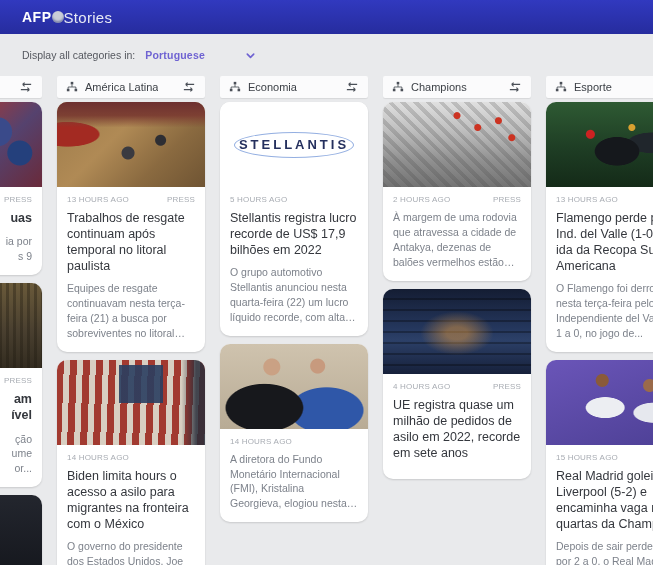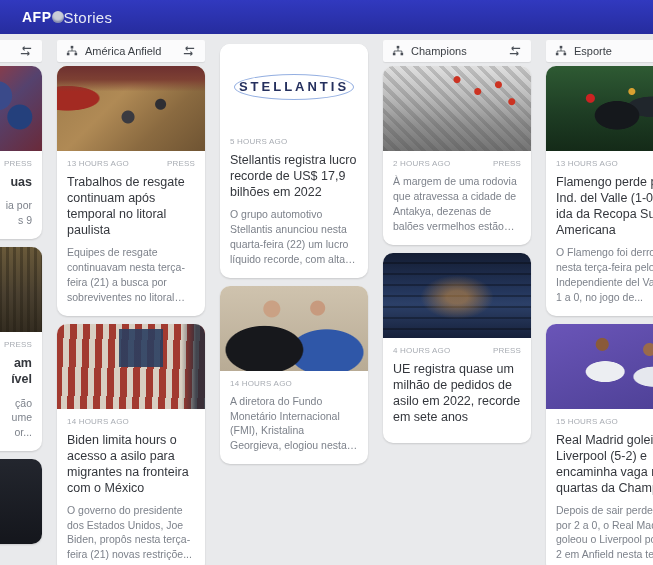--- a/index.html
+++ b/index.html
@@ -112,20 +112,31 @@
 <div class="app">
 
   <div class="appbar">
     <div class="brand">
       <span class="brand-afp">AFP</span>
       <span class="brand-globe"></span>
       <span class="brand-stories">Stories</span>
     </div>
   </div>
 
+  <div class="toolbar">
+    <span>Display all categories in:</span>
+    <button class="lang-select">
+      <span class="lang-value">Portuguese</span>
+      <span class="lang-chevron">
+        <svg width="11" height="11" viewBox="0 0 12 12">
+            <path d="M2.5 4.5 L6 8 L9.5 4.5" fill="none" stroke="#6f63d2" stroke-width="1.8" stroke-linecap="round" stroke-linejoin="round"></path>
+          </svg>
+      </span>
+    </button>
+  </div>
 
   <div class="board">
 
     <section class="column partial">
       <div class="col-head">
 
         <span class="col-title"></span>
         <button class="col-sort">
           <svg width="14" height="12" viewBox="0 0 16 14">
               <path d="M4 4h10M4 4l2.4-2.2M4 4l2.4 2.2" stroke="#4a4f57" stroke-width="1.3" fill="none"></path>
@@ -177,21 +188,21 @@
     <section class="column">
       <div class="col-head">
         <span>
           <svg width="12" height="12" viewBox="0 0 14 14">
               <rect x="5.5" y="1" width="3" height="3" fill="#4a4f57"></rect>
               <rect x="1" y="9" width="3" height="3" fill="#4a4f57"></rect>
               <rect x="10" y="9" width="3" height="3" fill="#4a4f57"></rect>
               <path d="M7 4v3M7 7H2.5v2M7 7h4.5v2" stroke="#4a4f57" fill="none"></path>
             </svg>
         </span>
-        <span class="col-title">América Anfield</span>
+        <span class="col-title">América Latina</span>
         <button class="col-sort">
           <svg width="14" height="12" viewBox="0 0 16 14">
               <path d="M4 4h10M4 4l2.4-2.2M4 4l2.4 2.2" stroke="#4a4f57" stroke-width="1.3" fill="none"></path>
               <path d="M12 10H2M12 10l-2.4-2.2M12 10l-2.4 2.2" stroke="#4a4f57" stroke-width="1.3" fill="none"></path>
             </svg>
         </button>
       </div>
       <div class="cards">
         <article class="card">
           <div class="card-img img-al1"></div>
@@ -206,110 +217,127 @@
         </article>
         <article class="card">
           <div class="card-img img-al2"></div>
           <div class="card-body">
             <div class="meta">
               <span>14 hours ago</span>
               <span></span>
             </div>
             <div class="card-title">Biden limita hours o acesso a asilo para migrantes na fronteira com o México</div>
             <p class="card-desc">O governo do presidente dos Estados Unidos, Joe Biden, propôs nesta terça-feira (21) novas restriçõe...</p>
-          </div>
-        </article>
-
-      </div>
-    </section>
-
-    <section class="column">
-      <div class="cards">
-        <article class="card">
-          <div class="card-img img-eco1">
-            <span class="stellantis-arc"></span>
-            <span class="stellantis-text">STELLANTIS</span>
-          </div>
-          <div class="card-body">
-            <div class="meta">
-              <span>5 hours ago</span>
-              <span></span>
-            </div>
-            <div class="card-title">Stellantis registra lucro recorde de US$ 17,9 bilhões em 2022</div>
-            <p class="card-desc">O grupo automotivo Stellantis anunciou nesta quarta-feira (22) um lucro líquido recorde, com alta de...</p>
-          </div>
-        </article>
-        <article class="card">
-          <div class="card-img img-eco2"></div>
-          <div class="card-body">
-            <div class="meta">
-              <span>14 hours ago</span>
-              <span></span>
-            </div>
-            <p class="card-desc">A diretora do Fundo Monetário Internacional (FMI), Kristalina Georgieva, elogiou nesta terça-feira (...</p>
           </div>
         </article>
 
       </div>
     </section>
 
     <section class="column">
       <div class="col-head">
         <span>
           <svg width="12" height="12" viewBox="0 0 14 14">
               <rect x="5.5" y="1" width="3" height="3" fill="#4a4f57"></rect>
               <rect x="1" y="9" width="3" height="3" fill="#4a4f57"></rect>
               <rect x="10" y="9" width="3" height="3" fill="#4a4f57"></rect>
               <path d="M7 4v3M7 7H2.5v2M7 7h4.5v2" stroke="#4a4f57" fill="none"></path>
             </svg>
         </span>
-        <span class="col-title">Champions</span>
+        <span class="col-title">Economia</span>
         <button class="col-sort">
           <svg width="14" height="12" viewBox="0 0 16 14">
               <path d="M4 4h10M4 4l2.4-2.2M4 4l2.4 2.2" stroke="#4a4f57" stroke-width="1.3" fill="none"></path>
               <path d="M12 10H2M12 10l-2.4-2.2M12 10l-2.4 2.2" stroke="#4a4f57" stroke-width="1.3" fill="none"></path>
             </svg>
         </button>
       </div>
       <div class="cards">
         <article class="card">
-          <div class="card-img img-soc1"></div>
-          <div class="card-body">
-            <div class="meta">
-              <span>2 hours ago</span>
-              <span>PRESS</span>
-            </div>
-            <p class="card-desc">À margem de uma rodovia que atravessa a cidade de Antakya, dezenas de balões vermelhos estão amarrad...</p>
-          </div>
-        </article>
-        <article class="card">
-          <div class="card-img img-soc2"></div>
-          <div class="card-body">
-            <div class="meta">
-              <span>4 hours ago</span>
-              <span>PRESS</span>
-            </div>
-            <div class="card-title">UE registra quase um milhão de pedidos de asilo em 2022, recorde em sete anos</div>
-
+          <div class="card-img img-eco1">
+            <span class="stellantis-arc"></span>
+            <span class="stellantis-text">STELLANTIS</span>
+          </div>
+          <div class="card-body">
+            <div class="meta">
+              <span>5 hours ago</span>
+              <span></span>
+            </div>
+            <div class="card-title">Stellantis registra lucro recorde de US$ 17,9 bilhões em 2022</div>
+            <p class="card-desc">O grupo automotivo Stellantis anunciou nesta quarta-feira (22) um lucro líquido recorde, com alta de...</p>
+          </div>
+        </article>
+        <article class="card">
+          <div class="card-img img-eco2"></div>
+          <div class="card-body">
+            <div class="meta">
+              <span>14 hours ago</span>
+              <span></span>
+            </div>
+            <p class="card-desc">A diretora do Fundo Monetário Internacional (FMI), Kristalina Georgieva, elogiou nesta terça-feira (...</p>
           </div>
         </article>
 
       </div>
     </section>
 
     <section class="column">
       <div class="col-head">
         <span>
           <svg width="12" height="12" viewBox="0 0 14 14">
               <rect x="5.5" y="1" width="3" height="3" fill="#4a4f57"></rect>
               <rect x="1" y="9" width="3" height="3" fill="#4a4f57"></rect>
               <rect x="10" y="9" width="3" height="3" fill="#4a4f57"></rect>
               <path d="M7 4v3M7 7H2.5v2M7 7h4.5v2" stroke="#4a4f57" fill="none"></path>
             </svg>
         </span>
+        <span class="col-title">Champions</span>
+        <button class="col-sort">
+          <svg width="14" height="12" viewBox="0 0 16 14">
+              <path d="M4 4h10M4 4l2.4-2.2M4 4l2.4 2.2" stroke="#4a4f57" stroke-width="1.3" fill="none"></path>
+              <path d="M12 10H2M12 10l-2.4-2.2M12 10l-2.4 2.2" stroke="#4a4f57" stroke-width="1.3" fill="none"></path>
+            </svg>
+        </button>
+      </div>
+      <div class="cards">
+        <article class="card">
+          <div class="card-img img-soc1"></div>
+          <div class="card-body">
+            <div class="meta">
+              <span>2 hours ago</span>
+              <span>PRESS</span>
+            </div>
+            <p class="card-desc">À margem de uma rodovia que atravessa a cidade de Antakya, dezenas de balões vermelhos estão amarrad...</p>
+          </div>
+        </article>
+        <article class="card">
+          <div class="card-img img-soc2"></div>
+          <div class="card-body">
+            <div class="meta">
+              <span>4 hours ago</span>
+              <span>PRESS</span>
+            </div>
+            <div class="card-title">UE registra quase um milhão de pedidos de asilo em 2022, recorde em sete anos</div>
+
+          </div>
+        </article>
+
+      </div>
+    </section>
+
+    <section class="column">
+      <div class="col-head">
+        <span>
+          <svg width="12" height="12" viewBox="0 0 14 14">
+              <rect x="5.5" y="1" width="3" height="3" fill="#4a4f57"></rect>
+              <rect x="1" y="9" width="3" height="3" fill="#4a4f57"></rect>
+              <rect x="10" y="9" width="3" height="3" fill="#4a4f57"></rect>
+              <path d="M7 4v3M7 7H2.5v2M7 7h4.5v2" stroke="#4a4f57" fill="none"></path>
+            </svg>
+        </span>
         <span class="col-title">Esporte</span>
 
       </div>
       <div class="cards">
         <article class="card">
           <div class="card-img img-esp1"></div>
           <div class="card-body">
             <div class="meta">
               <span>13 hours ago</span>
               <span></span>

